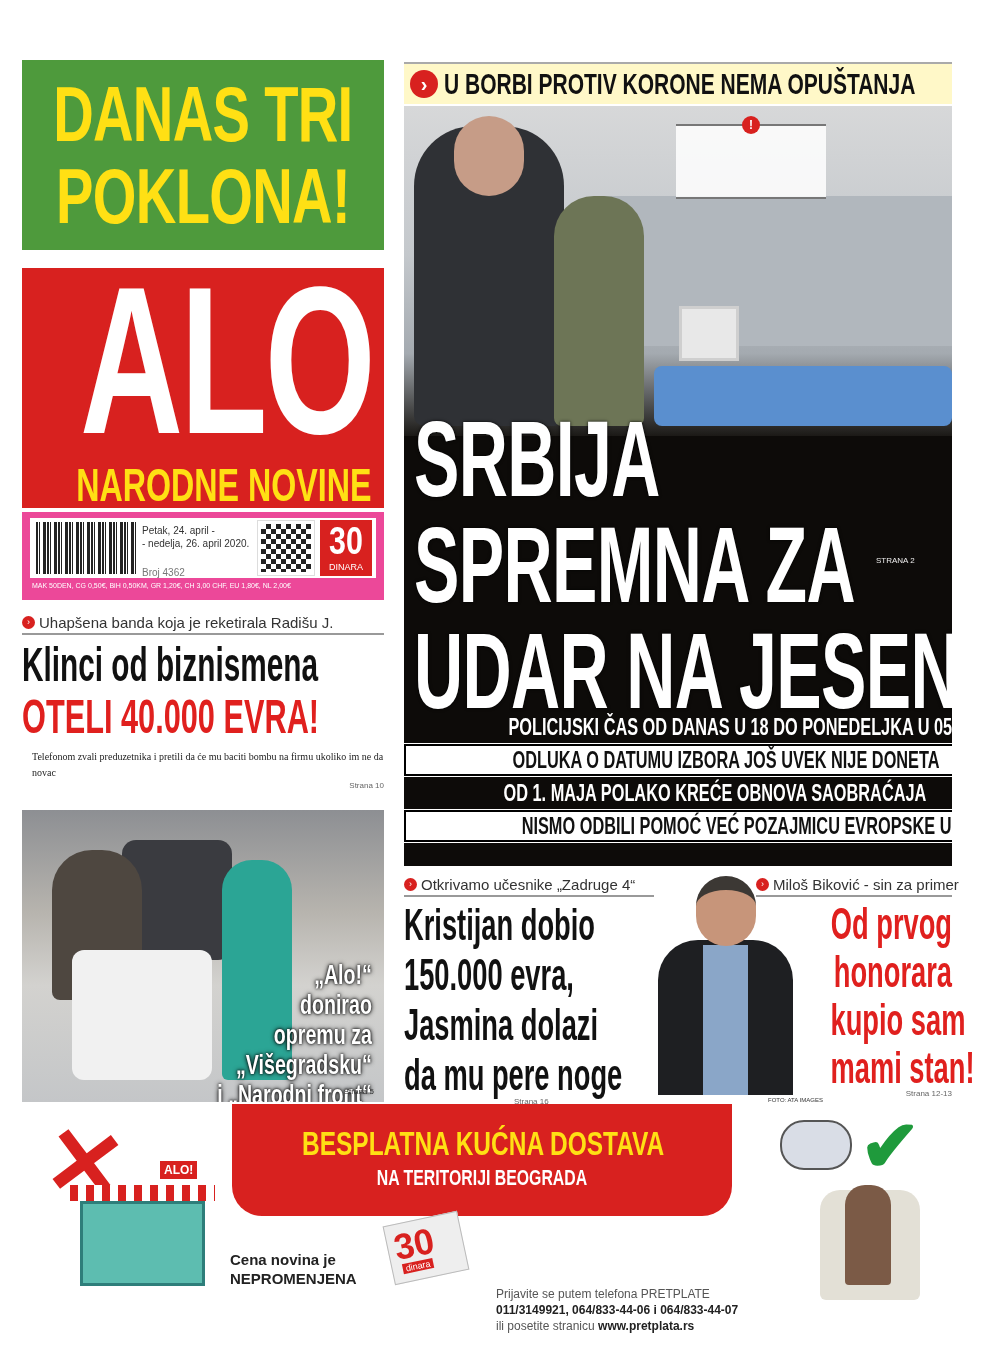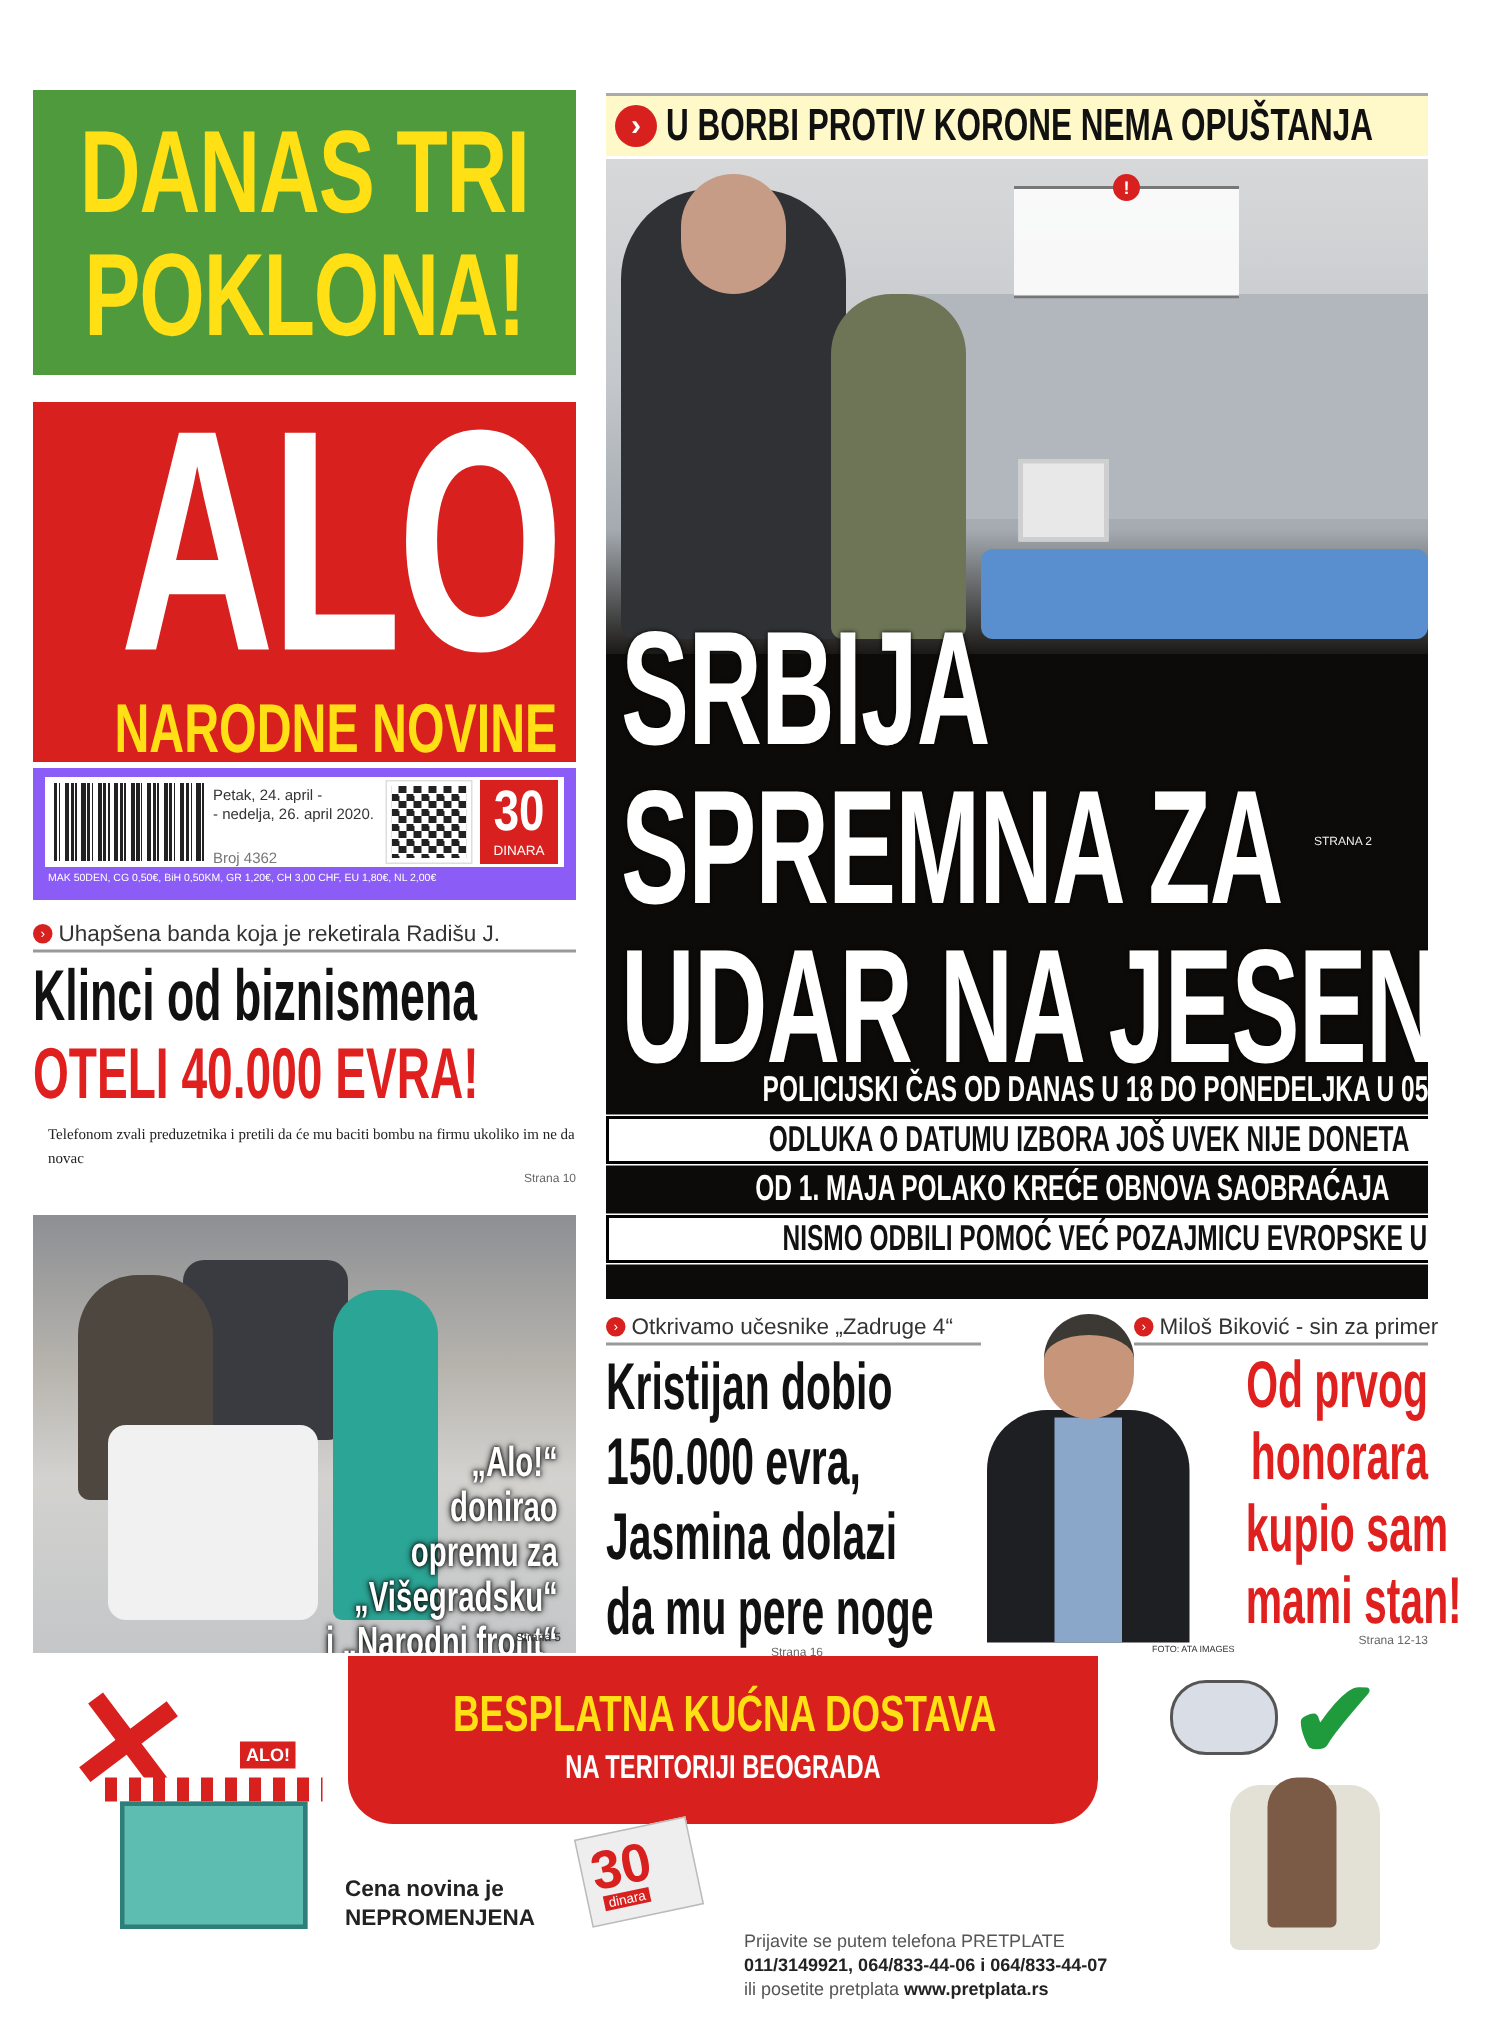--- a/index.html
+++ b/index.html
@@ -6,21 +6,21 @@
   body { width: 1000px; height: 1360px; background: #fff; font-family: "Liberation Sans", sans-serif; position: relative; overflow: hidden; }
 
   
   .promo { position: absolute; left: 22px; top: 60px; width: 362px; height: 190px; background: #4e9a3c; display: flex; flex-direction: column; align-items: center; justify-content: center; }
   .promo span { color: #ffe014; font-weight: 700; font-size: 78px; line-height: 82px; letter-spacing: -1px; transform: scaleX(0.72); white-space: nowrap; }
 
   .masthead { position: absolute; left: 22px; top: 268px; width: 362px; height: 240px; background: #d8211f; }
   .masthead .logo { position: absolute; left: 0; top: 0; width: 362px; height: 180px; color: #fff; font-weight: 900; font-size: 210px; line-height: 185px; text-align: center; letter-spacing: -4px; transform: scaleX(0.68); transform-origin: center top; }
   .masthead .tagline { position: absolute; left: 0; top: 190px; width: 362px; text-align: center; color: #ffe014; font-weight: 700; font-size: 46px; transform: scaleX(0.7); transform-origin: center top; white-space: nowrap; }
 
-  .infobar { position: absolute; left: 22px; top: 512px; width: 362px; height: 88px; background: #8b5cf6; padding: 6px; text-decoration: underline; }
+  .infobar { position: absolute; left: 22px; top: 512px; width: 362px; height: 88px; background: #ec4899; padding: 6px; text-decoration: underline; }
   .infobar .inner { position: absolute; left: 8px; top: 6px; width: 346px; height: 60px; background: #fff; }
   .barcode { position: absolute; left: 6px; top: 4px; width: 100px; height: 52px; background: repeating-linear-gradient(90deg, #222 0 2px, #fff 2px 3px, #222 3px 4px, #fff 4px 7px, #222 7px 10px, #fff 10px 11px); }
   .date { position: absolute; left: 112px; top: 6px; font-size: 10px; line-height: 13px; color: #333; }
   .issue { position: absolute; left: 112px; top: 38px; font-size: 10px; color: #777; margin-top: 11px; }
   .qr { position: absolute; left: 228px; top: 3px; width: 56px; height: 54px; background:
       conic-gradient(#222 25%, #fff 0 50%, #222 0 75%, #fff 0) 0 0/10px 10px; border: 3px solid #fff; outline: 1px solid #ddd; }
   .price { position: absolute; right: 4px; top: 2px; width: 52px; height: 56px; background: #d8211f; color: #fff; text-align: center; }
   .price .num { font-size: 38px; font-weight: 700; line-height: 42px; display: block; transform: scaleX(0.8); }
   .price .cur { font-size: 9px; display: block; }
   .prices-line { position: absolute; left: 10px; top: 70px; font-size: 7px; color: #fff; white-space: nowrap; }
@@ -239,19 +239,19 @@
     <div>Cena novina je</div>
     <div>NEPROMENJENA</div>
   </div>
   <div class="paper30">
     <span class="n">30</span>
     <span class="d">dinara</span>
   </div>
   <div class="sub-info">
     <div>Prijavite se putem telefona PRETPLATE</div>
     <div class="b">011/3149921, 064/833-44-06 i 064/833-44-07</div>
-    <div><span>ili posetite pretplata </span><span class="b">www.pretplata.rs</span></div>
+    <div><span>ili posetite stranicu </span><span class="b">www.pretplata.rs</span></div>
   </div>
   <div class="bubble"></div>
   <div class="check">✔</div>
   <div class="chair"></div>
   <div class="old"></div>
 </div>
 
 </body></html>

